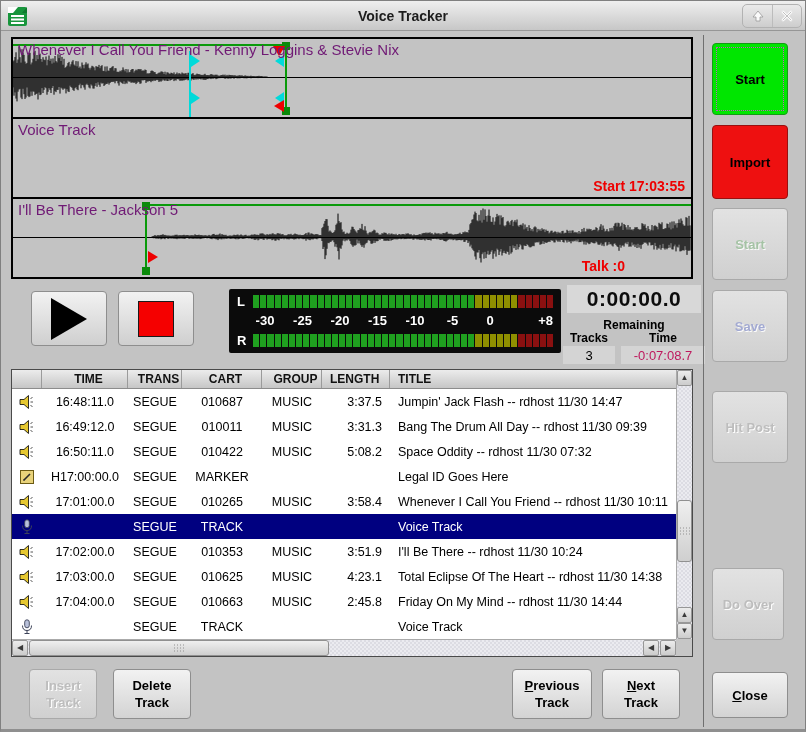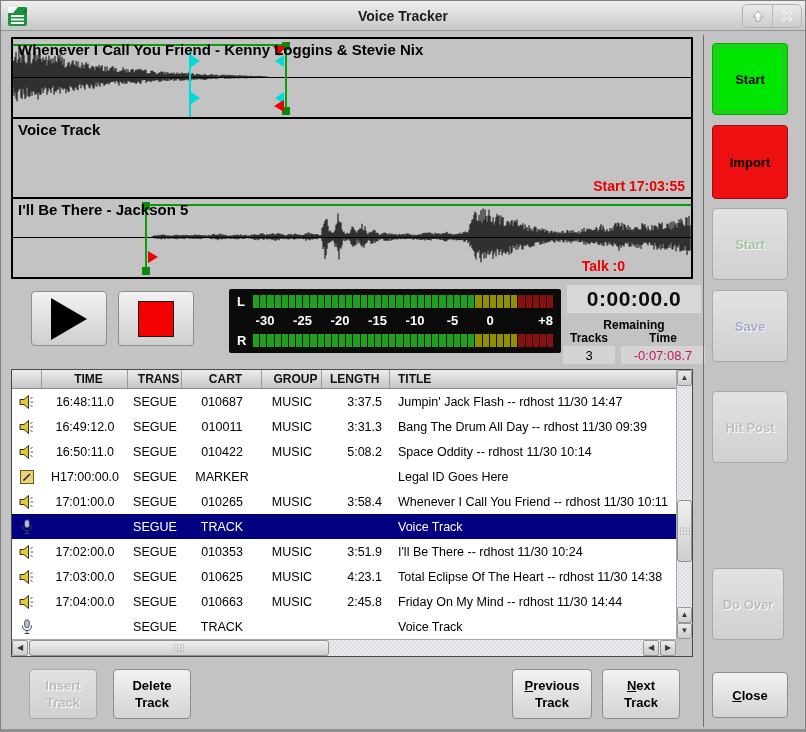--- a/index.html
+++ b/index.html
@@ -16,21 +16,21 @@
   .winbtns{position:absolute;right:3px;top:3px;height:24px;display:flex;
     background:linear-gradient(180deg,#eaeaea,#cdcdcd);border:1px solid #b2b2b2;border-radius:5px;overflow:hidden;}
   .winbtn{width:29px;height:22px;display:flex;align-items:center;justify-content:center;}
   .winbtn+.winbtn{border-left:1px solid #bcbcbc;}
   
   .waves{position:absolute;left:10px;top:36px;width:682px;background:#000;border:2px solid #000;}
   .panel{position:relative;width:678px;height:78px;background:#c3c3c3;overflow:hidden;}
   .panel+.panel{margin-top:2px;}
   .panel svg{position:absolute;left:0;top:0;}
   .axis{position:absolute;left:0;right:0;top:38px;height:1px;background:#000;}
-  .ptitle{position:absolute;left:5px;top:2px;font-weight:bold;font-size:15px;color:#000000;white-space:nowrap;z-index:5;}
+  .ptitle{position:absolute;left:5px;top:2px;font-weight:normal;font-size:15px;color:#701a75;white-space:nowrap;z-index:5;}
   .pcorner{position:absolute;bottom:3px;font-weight:bold;font-size:14px;color:#ee0000;z-index:5;}
   .gline-h{position:absolute;top:5px;height:2px;background:#0a9a0a;z-index:3;}
   .gline-v{position:absolute;width:2px;background:#0a9a0a;z-index:3;}
   .cline-v{position:absolute;width:2px;background:#00dada;z-index:3;}
   .sq{position:absolute;width:8px;height:8px;background:#0a8a0a;z-index:4;}
   .tri{position:absolute;width:0;height:0;z-index:4;}
   .tri.right{border-top:6px solid transparent;border-bottom:6px solid transparent;border-left:9px solid #00dada;}
   .tri.left{border-top:6px solid transparent;border-bottom:6px solid transparent;border-right:9px solid #00dada;}
   .tri.redleft{border-top:6px solid transparent;border-bottom:6px solid transparent;border-right:10px solid #ee0000;}
   .tri.redright{border-top:6px solid transparent;border-bottom:6px solid transparent;border-left:10px solid #ee0000;}
@@ -353,21 +353,21 @@
             <svg width="17" height="16" viewBox="0 0 17 16">
               <polygon points="1,5.5 5,5.5 9.5,1.5 9.5,14.5 5,10.5 1,10.5" fill="#e6c830" stroke="#000" stroke-width="0.8"></polygon>
               <path d="M11.5 5 L13.5 3 M11.5 8 L14 8 M11.5 11 L13.5 13" stroke="#555" stroke-width="1" fill="none"></path>
             </svg>
           </div>
           <div class="cell c1">16:50:11.0</div>
           <div class="cell c2">SEGUE</div>
           <div class="cell c3">010422</div>
           <div class="cell c4">MUSIC</div>
           <div class="cell c5">5:08.2</div>
-          <div class="cell c6">Space Oddity -- rdhost 11/30 10:14</div>
+          <div class="cell c6">Space Oddity -- rdhost 11/30 07:32</div>
         </div>
         <div class="lrow">
           <div class="cell c0">
             <svg width="16" height="16" viewBox="0 0 16 16">
               <rect x="1.5" y="1.5" width="13" height="13" fill="#e8d27a" stroke="#6b5a14" stroke-width="1"></rect>
               <path d="M4.5 11.5 L11 5" stroke="#2a2a2a" stroke-width="1.6"></path>
               <path d="M4.5 11.5 L6.2 11 L5 9.8 Z" fill="#2a2a2a"></path>
             </svg>
           </div>
           <div class="cell c1">H17:00:00.0</div>

